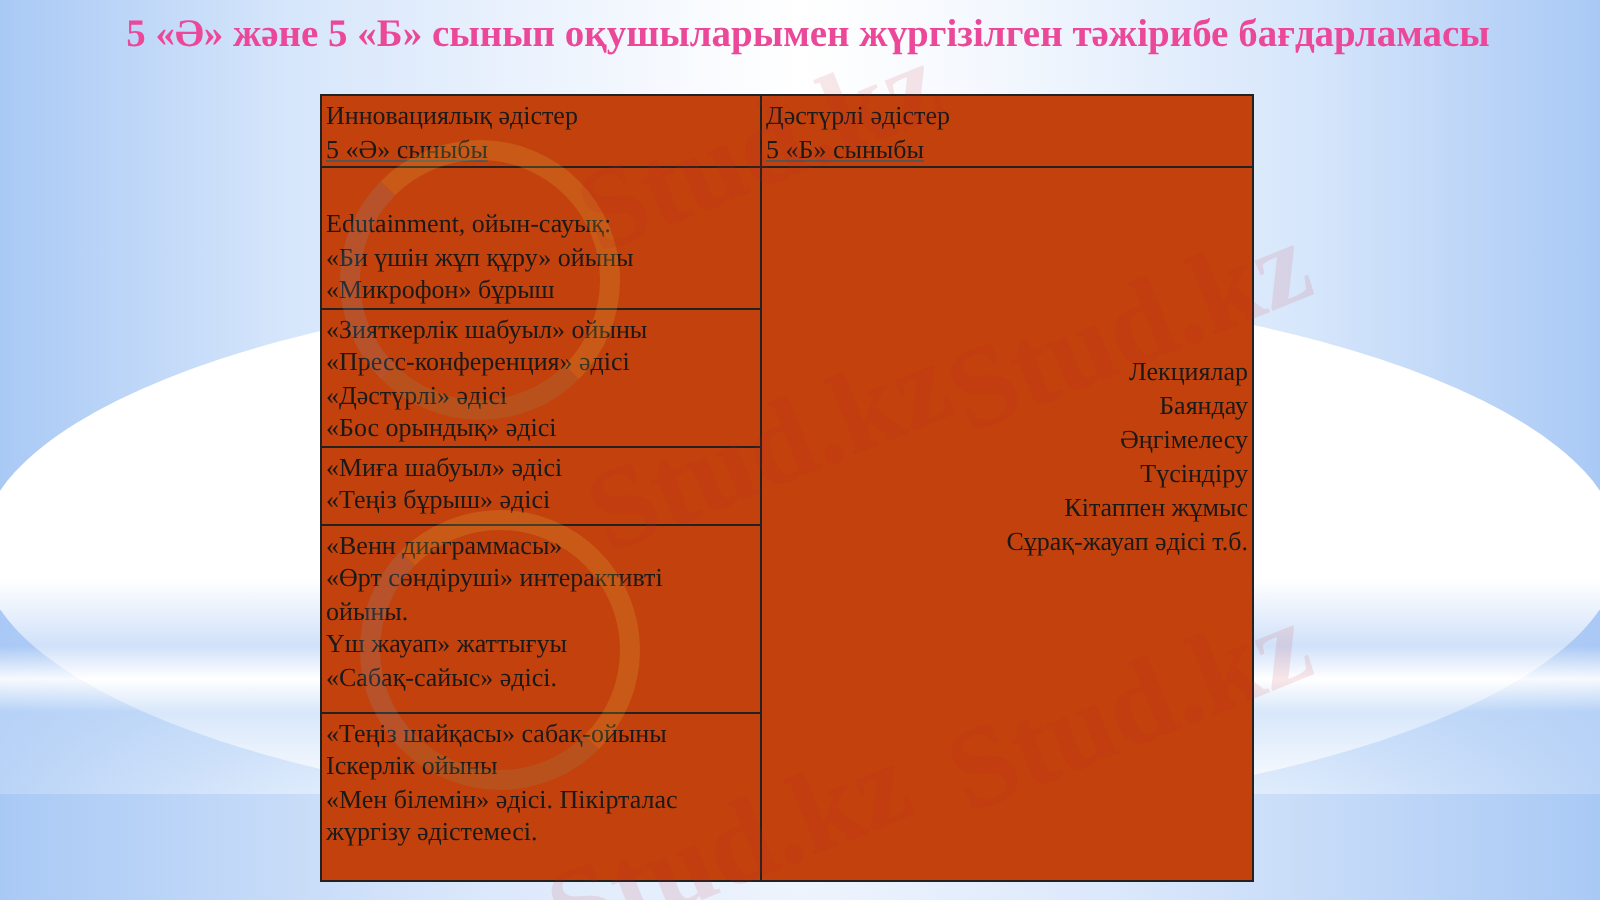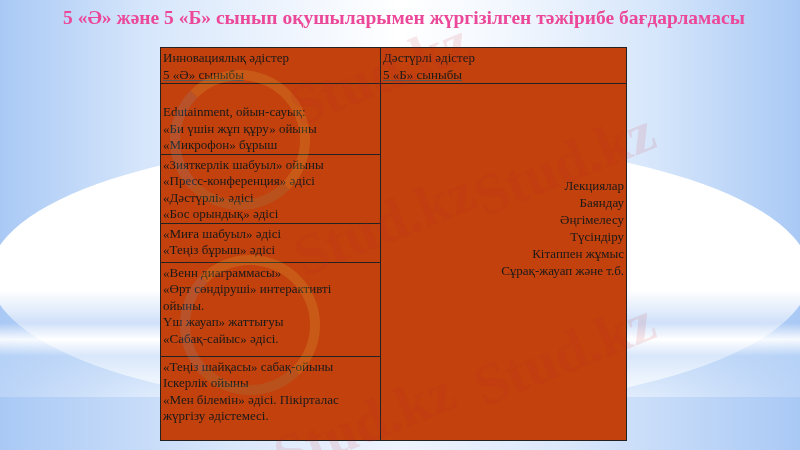--- a/index.html
+++ b/index.html
@@ -131,21 +131,21 @@
       <span class="line">Edutainment, ойын-сауық:</span>
       <span class="line">«Би үшін жұп құру» ойыны</span>
       <span class="line">«Микрофон» бұрыш</span>
     </td>
     <td class="traditional-cell" rowspan="5">
       <span class="line">Лекциялар</span>
       <span class="line">Баяндау</span>
       <span class="line">Әңгімелесу</span>
       <span class="line">Түсіндіру</span>
       <span class="line">Кітаппен жұмыс</span>
-      <span class="line">Сұрақ-жауап және т.б.</span>
+      <span class="line">Сұрақ-жауап әдісі т.б.</span>
     </td>
   </tr>
   <tr style="height:68px">
     <td class="col-left">
       <span class="line">«Зияткерлік шабуыл» ойыны</span>
       <span class="line">«Пресс-конференция» әдісі</span>
       <span class="line">«Дәстүрлі» әдісі</span>
       <span class="line">«Бос орындық» әдісі</span>
     </td>
   </tr>

